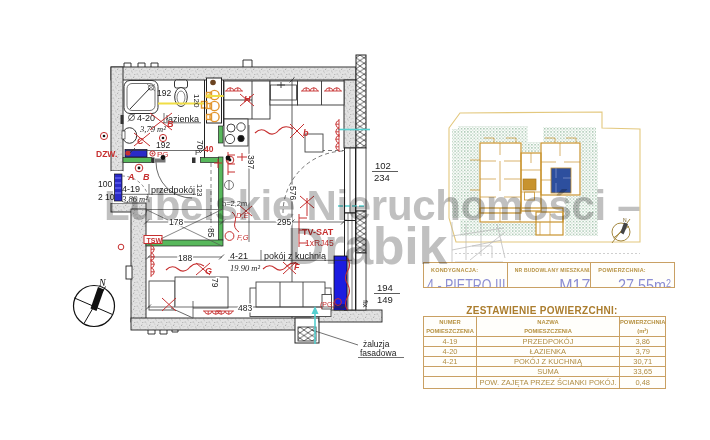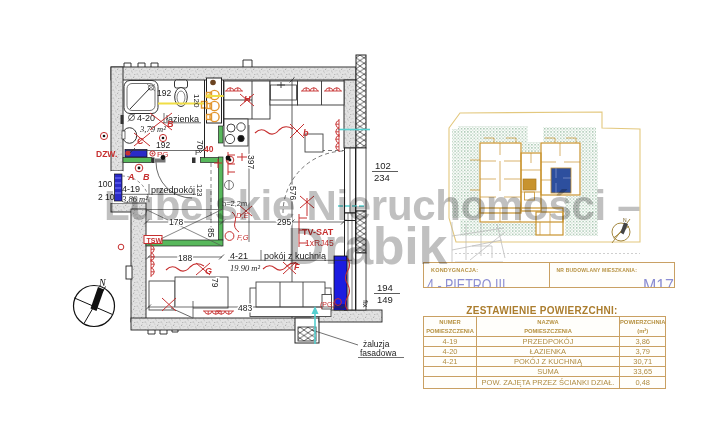--- a/index.html
+++ b/index.html
@@ -478,20 +478,24 @@
 
 <div id="t1">
  <div class="c">
         <div class="h">KONDYGNACJA:</div>
         <div class="b" style="text-align:left;padding-left:3px;"><span class="sqz">4 - PIĘTRO III</span></div>
       </div>
  <div class="c">
         <div class="h" style="font-size:5px">NR BUDOWLANY MIESZKANIA:</div>
         <div class="b">M17</div>
       </div>
+ <div class="c">
+        <div class="h">POWIERZCHNIA:</div>
+        <div class="b"><span class="sqz2">27,55m<span style="font-size:10px;vertical-align:4px">2</span></span></div>
+      </div>
 </div>
 
 <div id="ttl">ZESTAWIENIE POWIERZCHNI:</div>
 
 <table id="t2">
  <tbody>
         <tr style="height:20px">
           <td class="hd" style="width:52px">NUMER<br>POMIESZCZENIA</td>
           <td class="hd" style="width:142px">NAZWA<br>POMIESZCZENIA</td>
           <td class="hd" style="width:39px">POWIERZCHNIA<br>(m²)</td>
@@ -511,21 +515,21 @@
           <td>POKÓJ Z KUCHNIĄ</td>
           <td>30,71</td>
         </tr>
  <tr style="height:9.5px">
           <td></td>
           <td>SUMA</td>
           <td>33,65</td>
         </tr>
  <tr style="height:12px">
           <td></td>
-          <td>POW. ZAJĘTA PRZEZ ŚCIANKI DZIAŁ.</td>
+          <td>POW. ZAJĘTA PRZEZ ŚCIANKI POKÓJ.</td>
           <td>0,48</td>
         </tr>
 </tbody>
     </table>
 
 <div class="wm" style="left:104px;top:185px;font-size:42px;letter-spacing:-.3px;">Lubelskie Nieruchomości –</div>
 
 <div class="wm" style="left:287px;top:220px;font-size:52px;letter-spacing:-.3px;">Drabik</div>
 </div>
 

